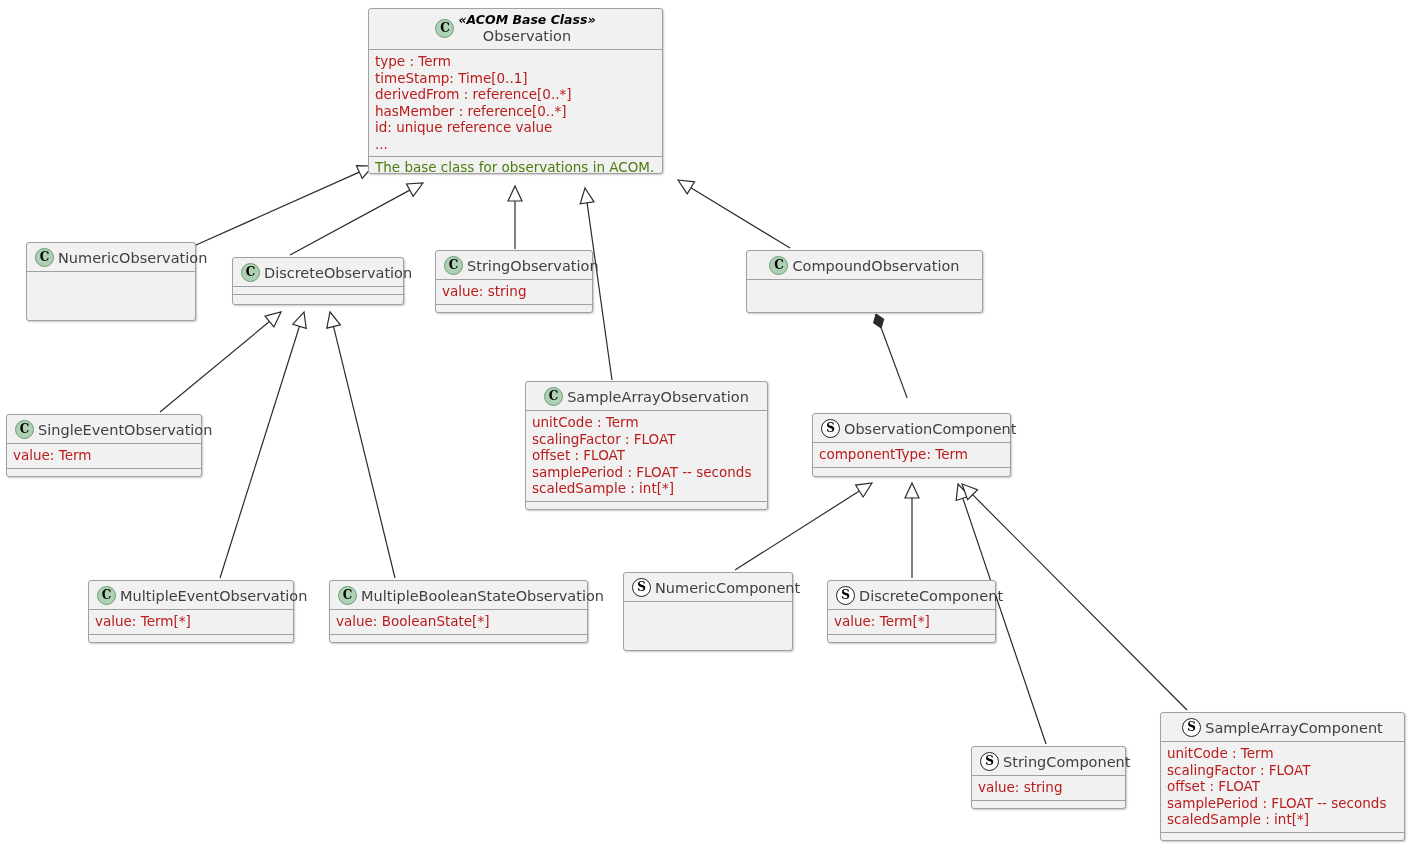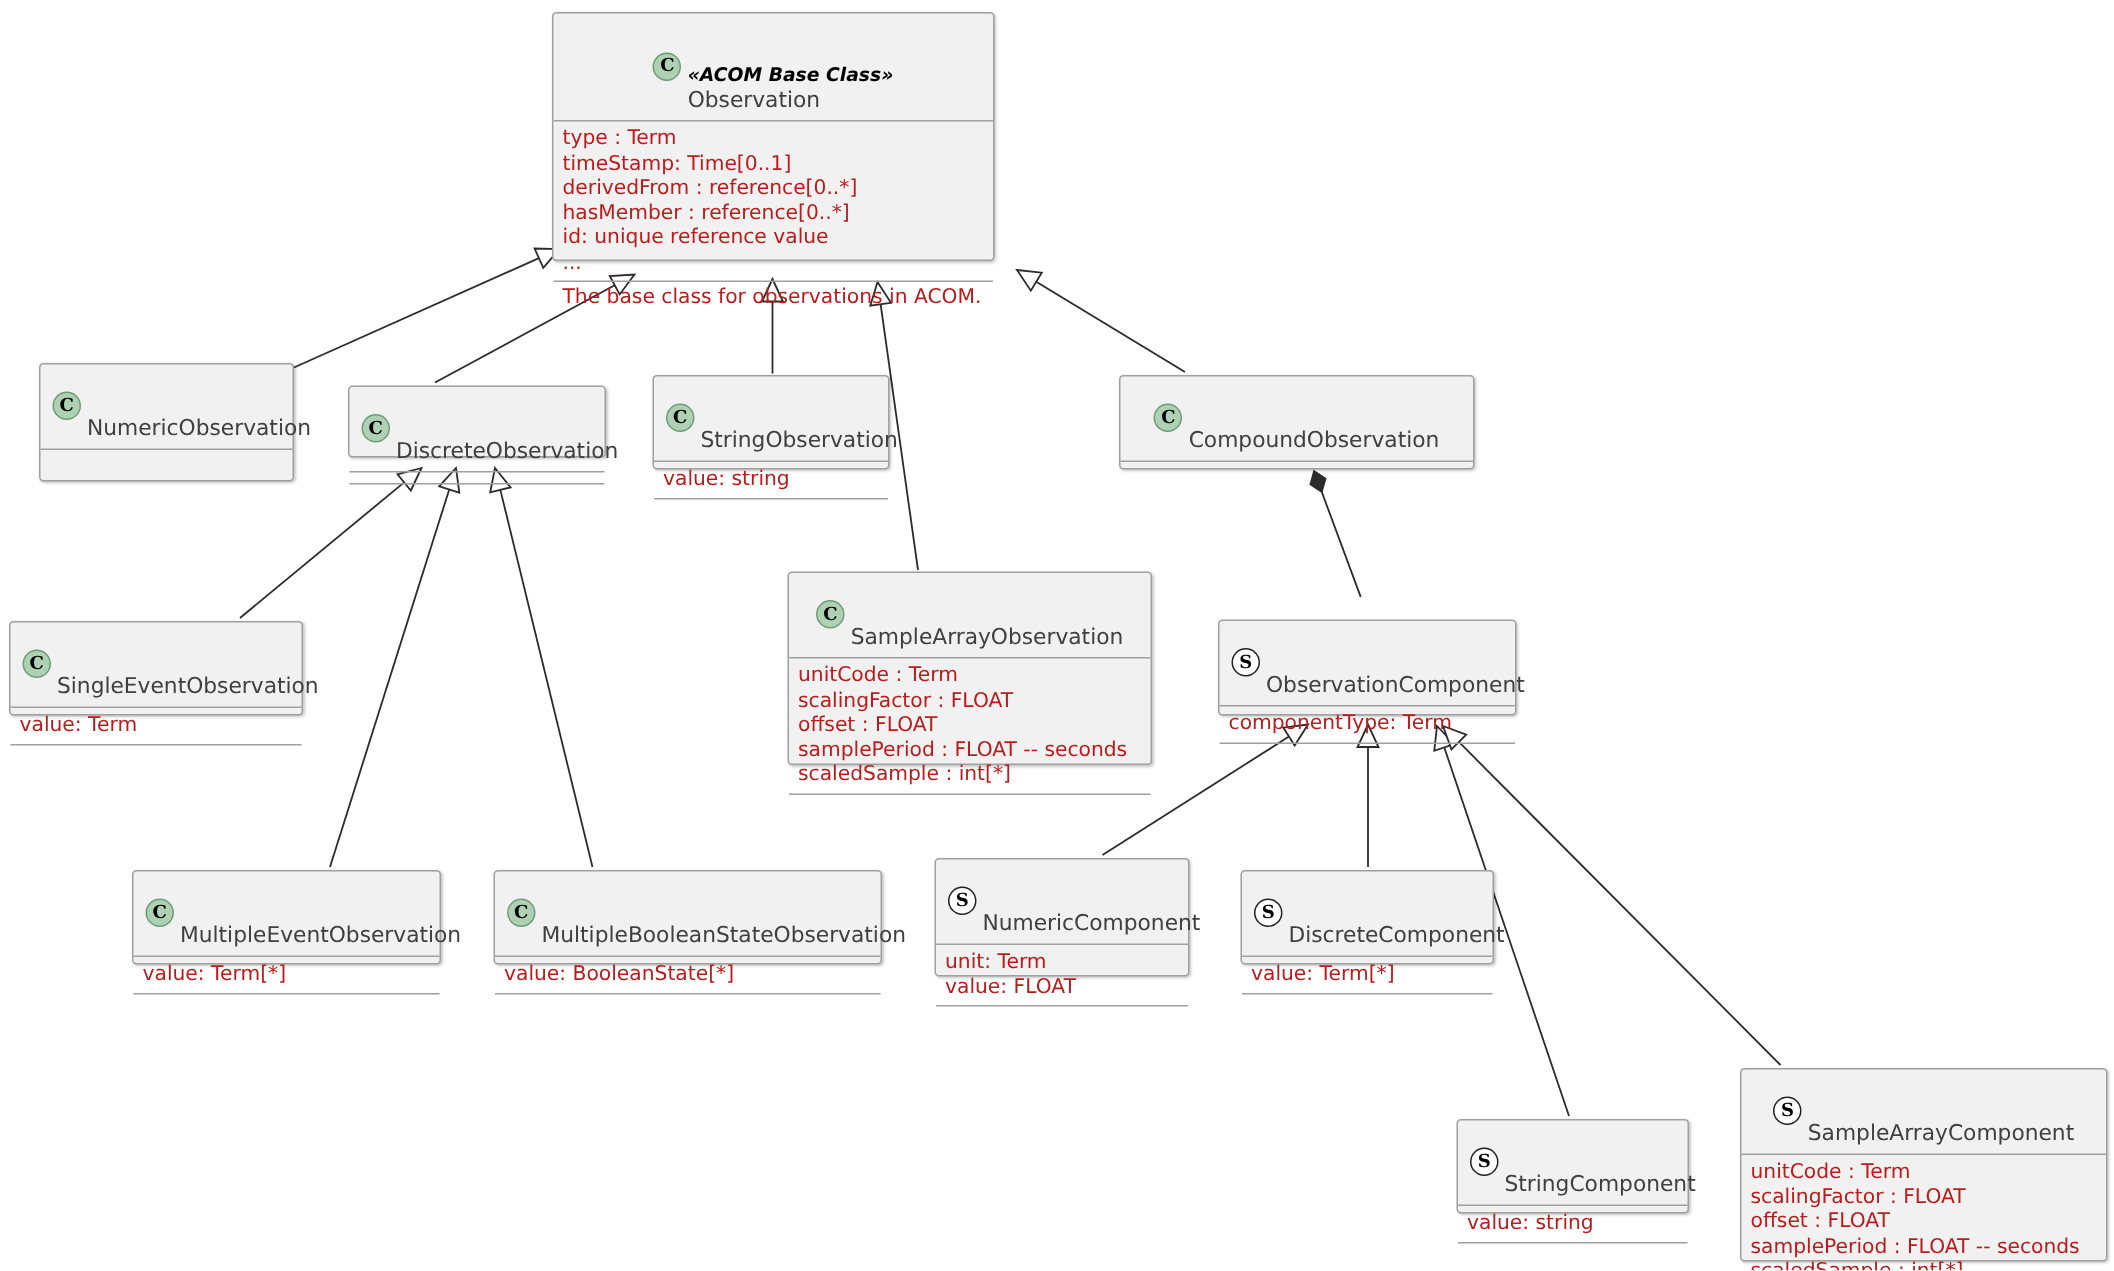--- a/index.html
+++ b/index.html
@@ -51,21 +51,21 @@
     font-size: 12.5px;
     color: #000;
     line-height: 1.2;
   }
   .cname {
     font-size: 14.5px;
     color: #404040;
     line-height: 1.2;
     white-space: nowrap;
   }
-  .namewrap { text-align: left; margin-top: 30px; }
+  .namewrap { text-align: center; }
   .icon-c, .icon-s {
     flex: 0 0 auto;
     width: 17px;
     height: 17px;
     border-radius: 50%;
     display: inline-flex;
     align-items: center;
     justify-content: center;
     font-size: 12px;
     font-weight: bold;
@@ -88,21 +88,21 @@
     line-height: 1.22;
     color: #b91c1c;
     white-space: nowrap;
   }
   .attrs.empty { padding: 0; height: 8px; }
   .footer {
     box-sizing: border-box;
     padding: 2px 6px 3px 6px;
     font-size: 13.5px;
     line-height: 1.22;
-    color: #b91c1c;
+    color: #4d7c0f;
     white-space: nowrap;
   }
   .footer.empty { padding: 0; height: 9px; }
 </style>
 </head>
 <body>
 
 <div id="canvas">
 
   <svg id="edges" viewBox="0 0 1409 847">
@@ -260,24 +260,20 @@
         <div class="attrs">
           <div>value: BooleanState[*]</div>
         </div>
         <div class="footer empty"></div>
       </div>
       <div class="uml-class" style="left: 623px; top: 572px; width: 170px; height: 79px;">
         <div class="hdr"><div class="hdr-inner">
             <span class="icon-s">S</span>
             <div class="namewrap"><span class="cname">NumericComponent</span></div>
           </div></div>
-        <div class="attrs">
-          <div>unit: Term</div>
-          <div>value: FLOAT</div>
-        </div>
         <div class="footer empty"></div>
       </div>
       <div class="uml-class" style="left: 827px; top: 580px; width: 169px; height: 63px;">
         <div class="hdr"><div class="hdr-inner">
             <span class="icon-s">S</span>
             <div class="namewrap"><span class="cname">DiscreteComponent</span></div>
           </div></div>
         <div class="attrs">
           <div>value: Term[*]</div>
         </div>

